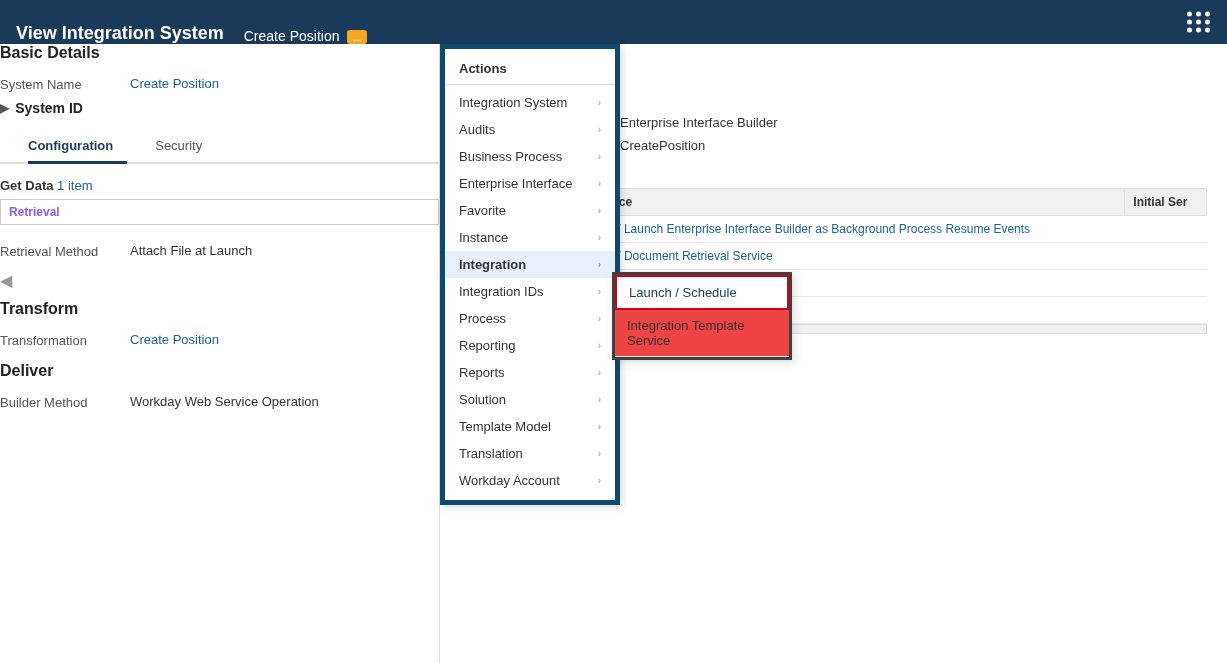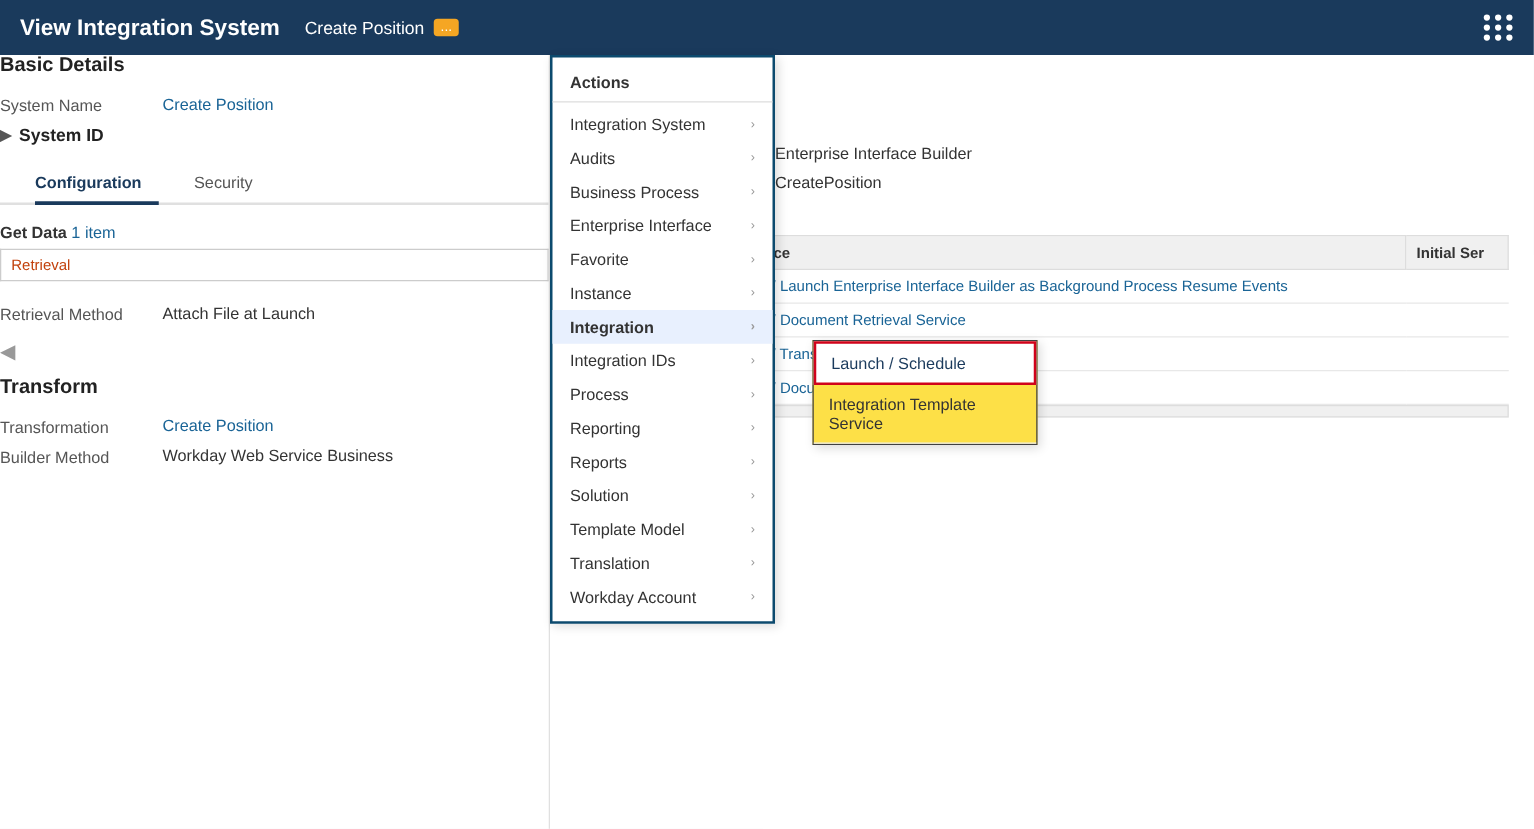--- a/index.html
+++ b/index.html
@@ -3,21 +3,21 @@
   <meta charset="utf-8">
   <style>
     * { box-sizing: border-box; margin: 0; padding: 0; }
     body { font-family: Arial, sans-serif; font-size: 13px; background: #f3f4f6; color: #333; overflow: hidden; }
 
     
     .top-bar {
       background: #1a3a5c;
       height: 44px;
       display: flex;
-      align-items: center;
+      align-items: flex-end;
       padding: 0 16px;
       position: relative;
       z-index: 10;
     }
     .top-bar-title {
       color: #fff;
       font-size: 18px;
       font-weight: bold;
       margin-right: 20px;
     }
@@ -141,37 +141,38 @@
     }
     .table-simple {
       width: 100%;
       border-collapse: collapse;
       border: 1px solid #ccc;
     }
     .table-simple td {
       padding: 5px 8px;
       border: 1px solid #ccc;
       font-size: 12px;
-      color: #c2410c;
+      color: #8b5cf6;
+      font-weight: bold;
     }
     .scroll-indicator {
       font-size: 16px;
       color: #999;
       display: inline-block;
       margin-top: 4px;
     }
 
     
     .dropdown-overlay {
       position: absolute;
       left: 440px;
       top: 0;
       width: 180px;
       background: #fff;
-      border: 2px solid #0c4a6e;
+      border: 5px solid #0c4a6e;
       box-shadow: 2px 2px 8px rgba(0,0,0,0.15);
       z-index: 100;
       padding: 6px 0;
     }
     .dropdown-header {
       font-size: 13px;
       font-weight: bold;
       color: #333;
       padding: 6px 14px 8px 14px;
       border-bottom: 1px solid #ddd;
@@ -226,25 +227,25 @@
       color: #333;
     }
     .right-field-value {
       font-size: 13px;
       color: #333;
     }
 
     
     .submenu {
       position: absolute;
-      left: 650px;
+      left: 612px;
       top: 220px;
       width: 180px;
-      background: #fde047;
-      border: 1px solid #404040;
+      background: #ef4444;
+      border: 3px solid #404040;
       box-shadow: 2px 2px 8px rgba(0,0,0,0.15);
       z-index: 200;
     }
     .submenu-item {
       padding: 8px 12px;
       font-size: 13px;
       color: #333;
       cursor: pointer;
       border-bottom: 1px solid #f0f0f0;
     }
@@ -371,24 +372,25 @@
     </div>
 
     <div class="section-title">Transform</div>
 
 
     <div class="field-row">
       <span class="field-label">Transformation</span>
       <span class="field-value">Create Position</span>
     </div>
 
+    <div class="section-title" style="margin-top:14px;">Deliver</div>
 
     <div class="field-row">
       <span class="field-label">Builder Method</span>
-      <span class="field-value plain">Workday Web Service Business</span>
+      <span class="field-value plain">Workday Web Service Operation</span>
     </div>
   </div>
 
   <div class="dropdown-overlay">
     <div class="dropdown-header">Actions</div>
 
     <div class="dropdown-item">
       <span>Integration System</span>
       <span class="chevron-right">›</span>
     </div>

